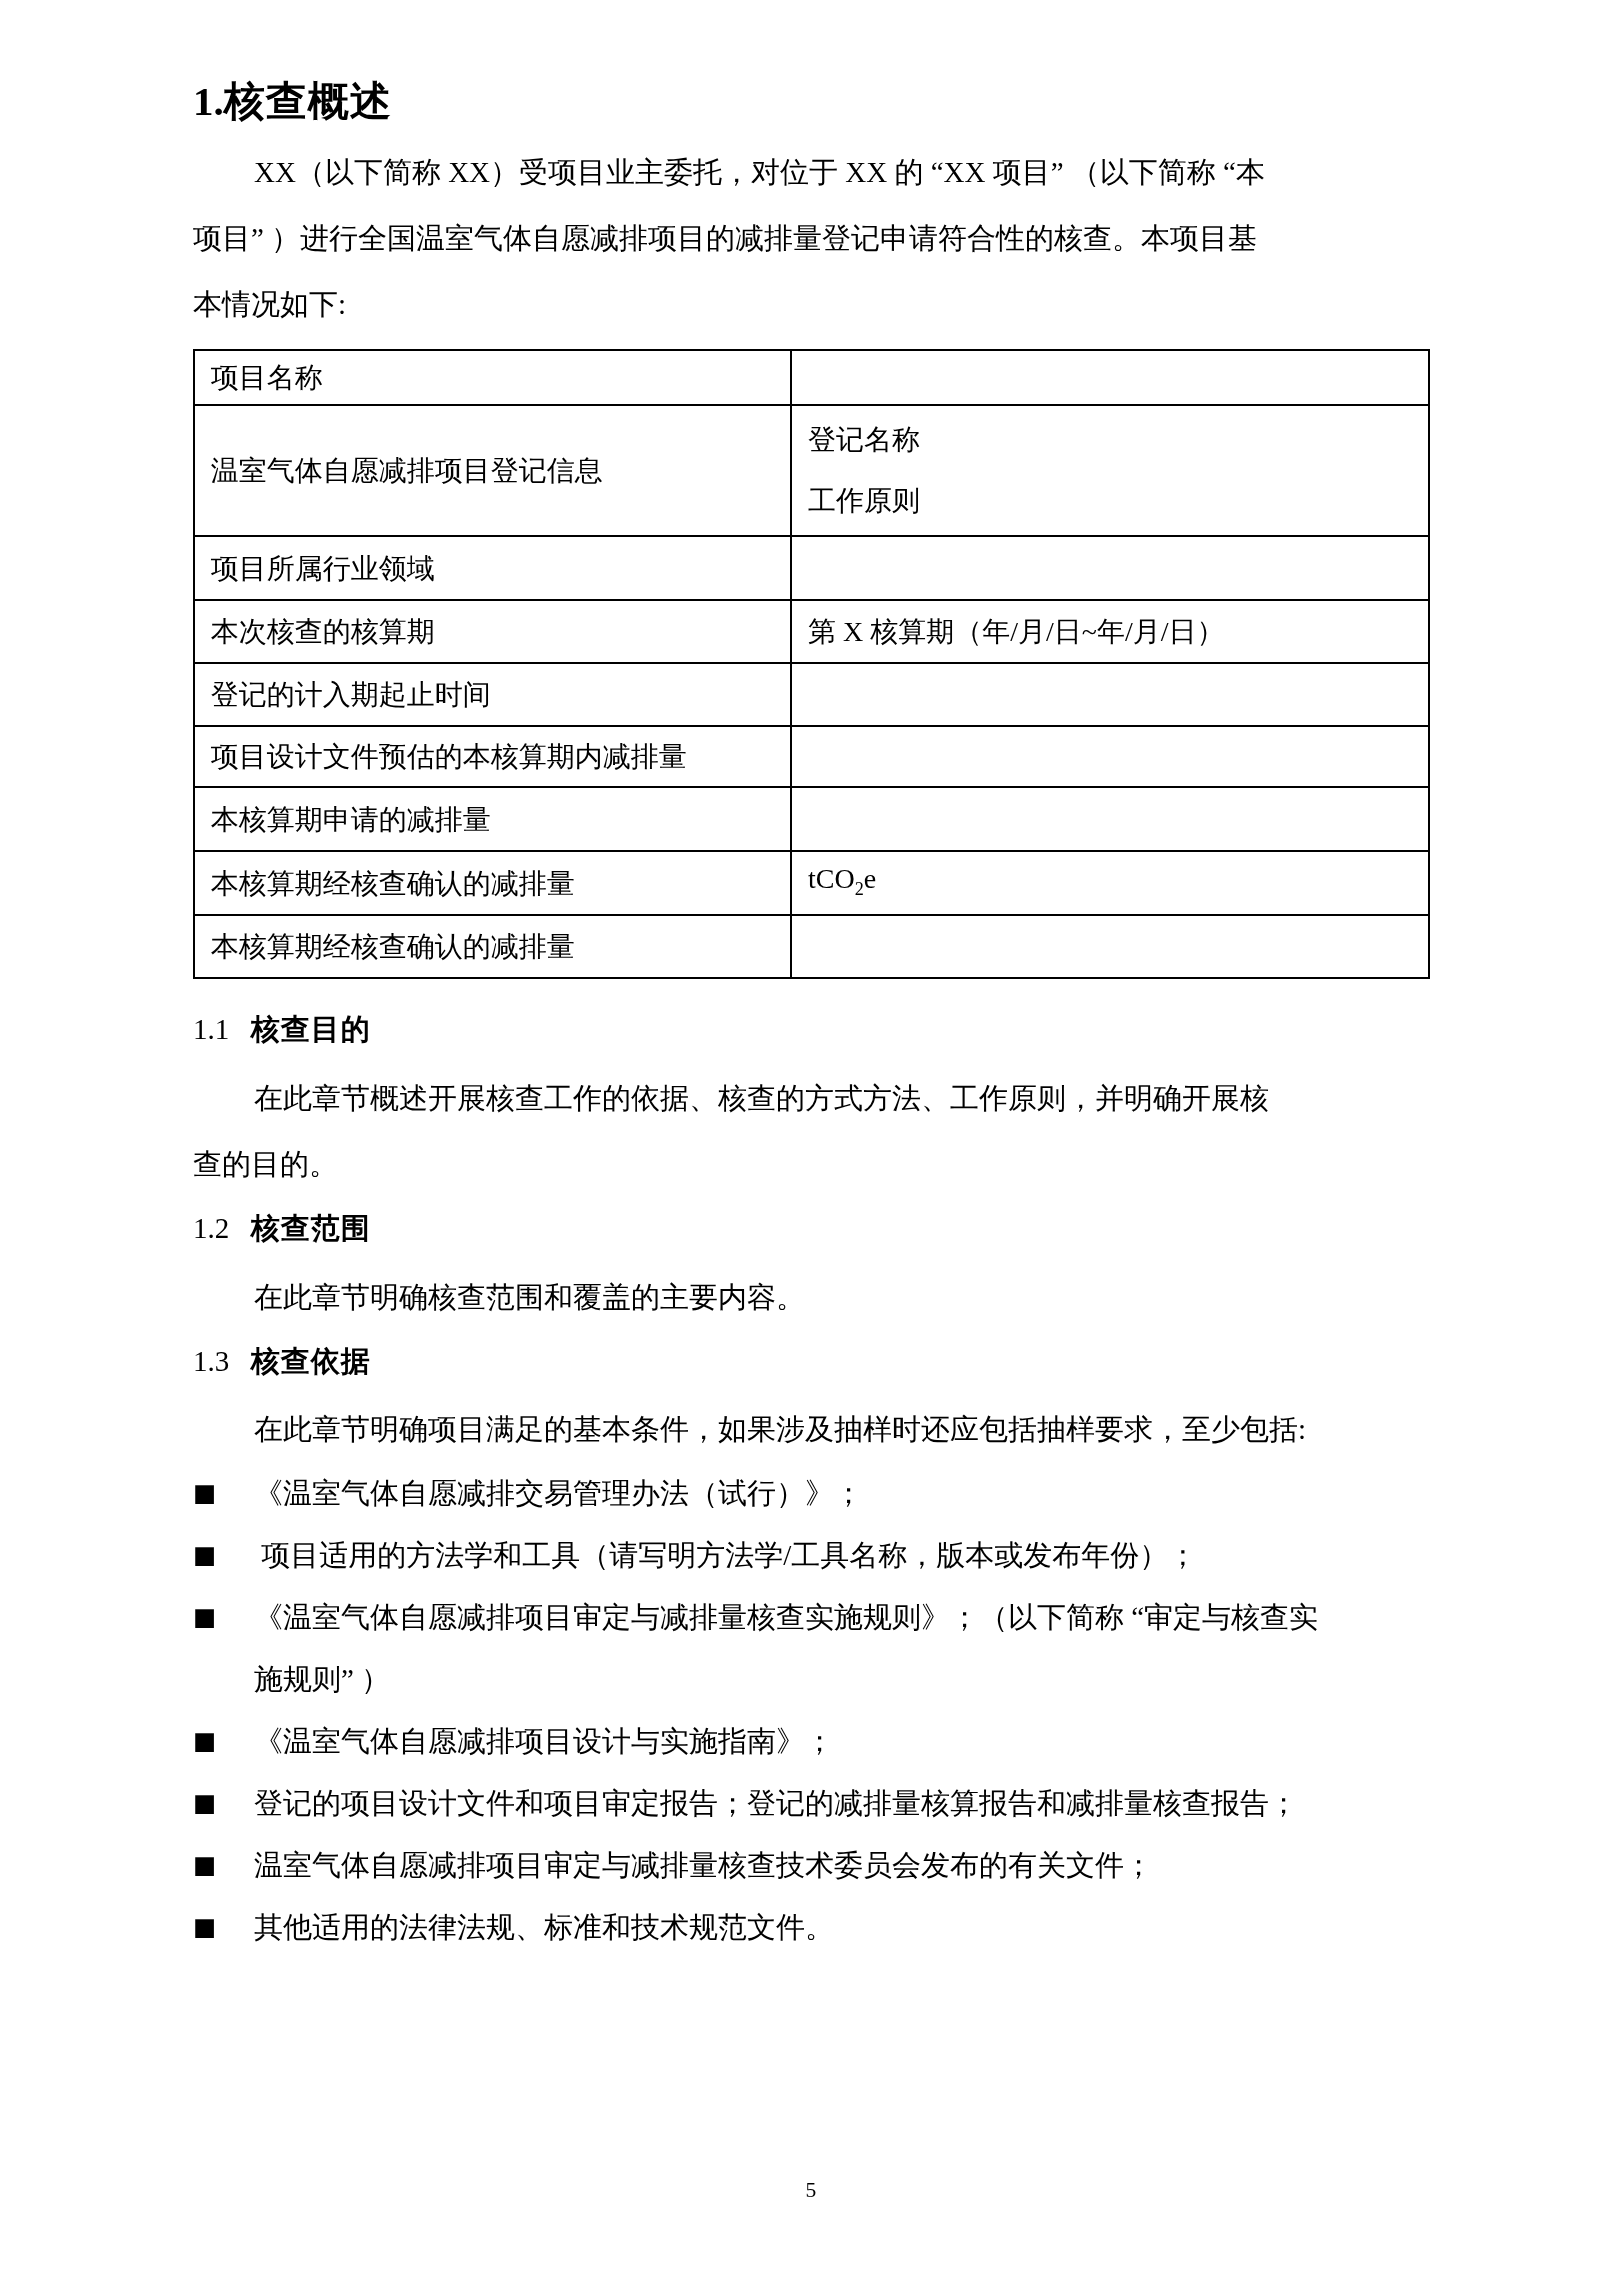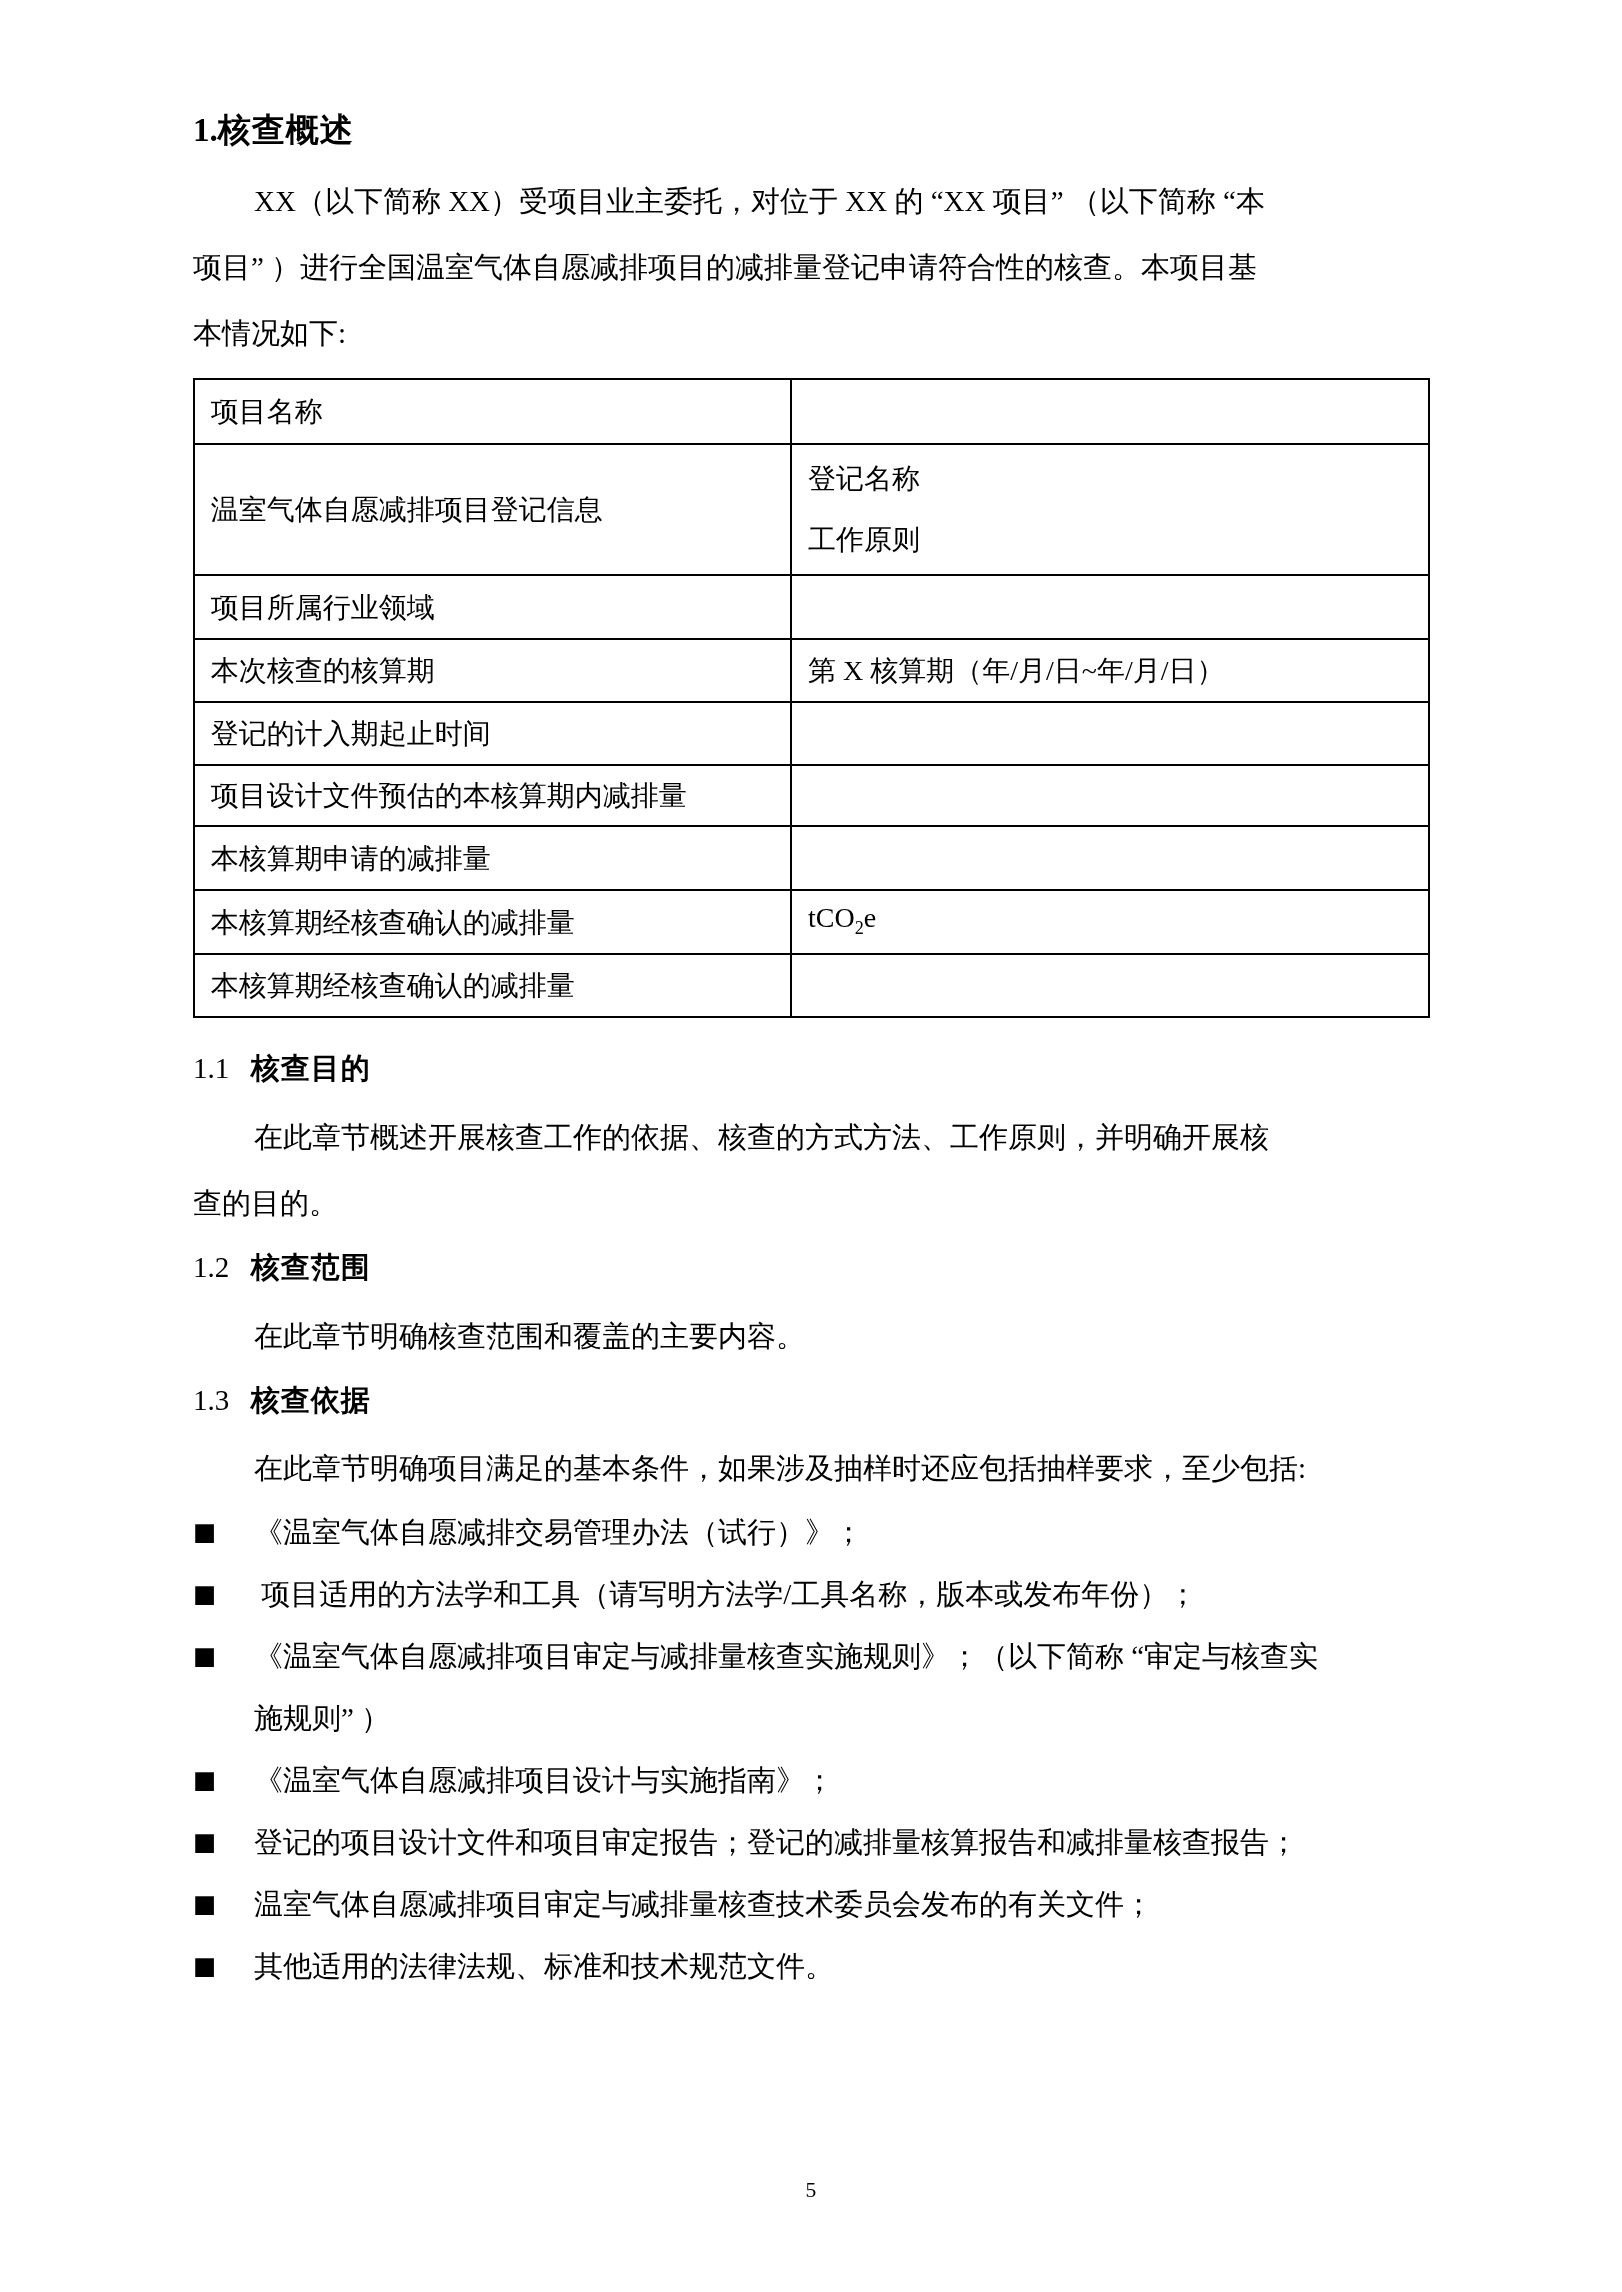--- a/index.html
+++ b/index.html
@@ -8,22 +8,22 @@
     width: 1622px;
     height: 2293px;
     background: #ffffff;
     color: #000000;
     font-family: "Liberation Serif", "DejaVu Serif", serif;
     box-sizing: border-box;
     padding: 0 192px 0 193px;
     overflow: hidden;
   }
   h1.doc-h1 {
-    margin: 104px 0 0 0;
-    font-size: 33px;
+    margin: 76px 0 0 0;
+    font-size: 41px;
     line-height: 51px;
     font-weight: 700;
   }
   .h1-num { font-family: "Liberation Serif", serif; font-weight: 700; }
   .h1-title { font-family: "Liberation Sans", "DejaVu Sans", sans-serif; font-weight: 700; letter-spacing: 1px; }
 
   .para {
     margin: 11.8px 0 0 0;
     font-size: 29px;
     line-height: 66px;
@@ -100,21 +100,21 @@
   <h1 class="doc-h1">
     <span class="h1-num">1.</span><span class="h1-title">核查概述</span>
   </h1>
 
   <p class="para">XX（以下简称 XX）受项目业主委托，对位于 XX 的 “XX 项目” （以下简称 “本
 项目” ）进行全国温室气体自愿减排项目的减排量登记申请符合性的核查。本项目基
 本情况如下:</p>
 
   <table class="info">
     <tbody>
-      <tr style="height:65px;">
+      <tr style="height:55px;">
         <td class="c1">项目名称</td>
         <td class="c2"></td>
       </tr>
       <tr style="height:125px;">
         <td class="c1">温室气体自愿减排项目登记信息</td>
         <td class="c2">
           <div class="val-line">登记名称</div>
           <div class="val-line">工作原则</div>
         </td>
       </tr>

